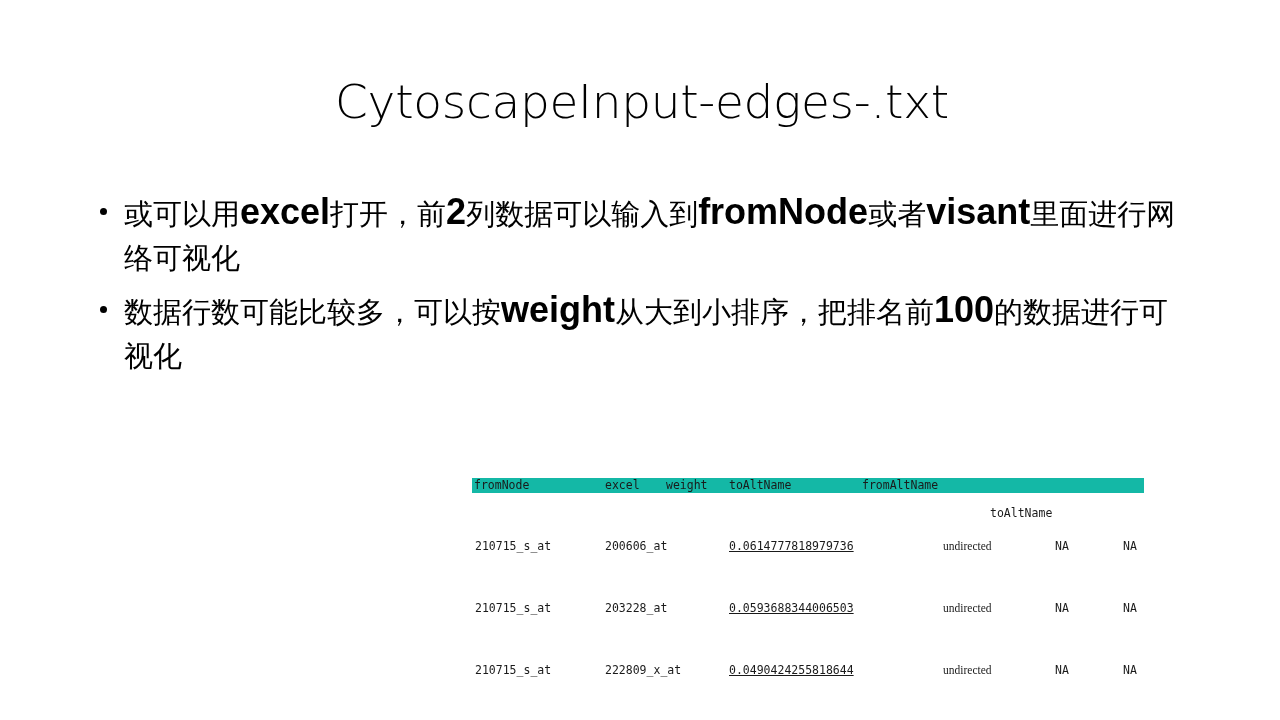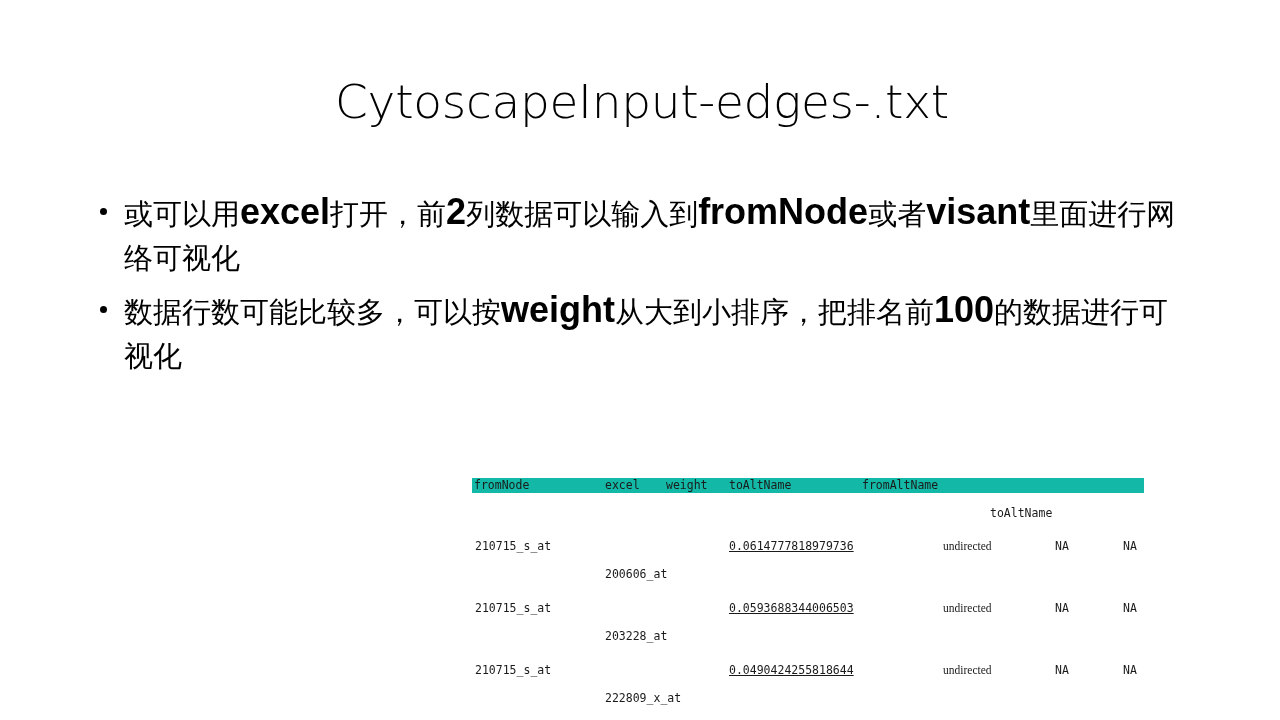--- a/index.html
+++ b/index.html
@@ -113,21 +113,21 @@
   
   .h-from      { left: 2px;   }
   .h-to        { left: 133px; }
   .h-weight    { left: 194px; }
   .h-direction { left: 257px; }
   .h-fromalt   { left: 390px; }
   .h-toalt     { left: 518px; margin-top: 28px; }
 
   
   .c-from      { left: 3px;   }
-  .c-to        { left: 133px; margin-top: 28px; }
+  .c-to        { left: 133px; }
   .c-weight    { left: 257px; text-decoration: underline; }
   .c-direction { left: 471px; font-family: Liberation Serif, serif; }
   .c-fromalt   { left: 583px; }
   .c-toalt     { left: 651px; }
 </style>
 </head>
 <body>
 
 <div class="slide">
 

